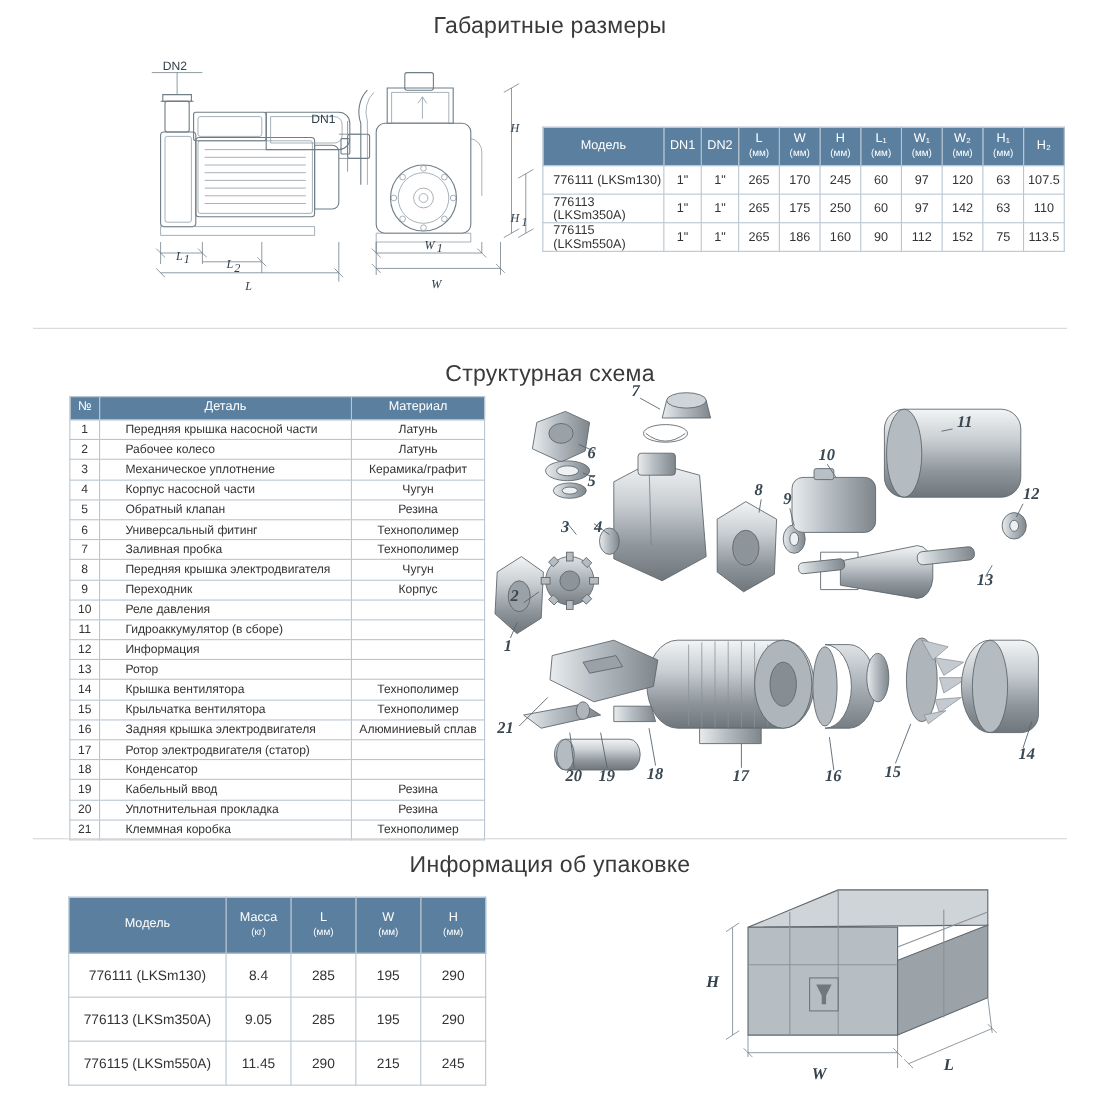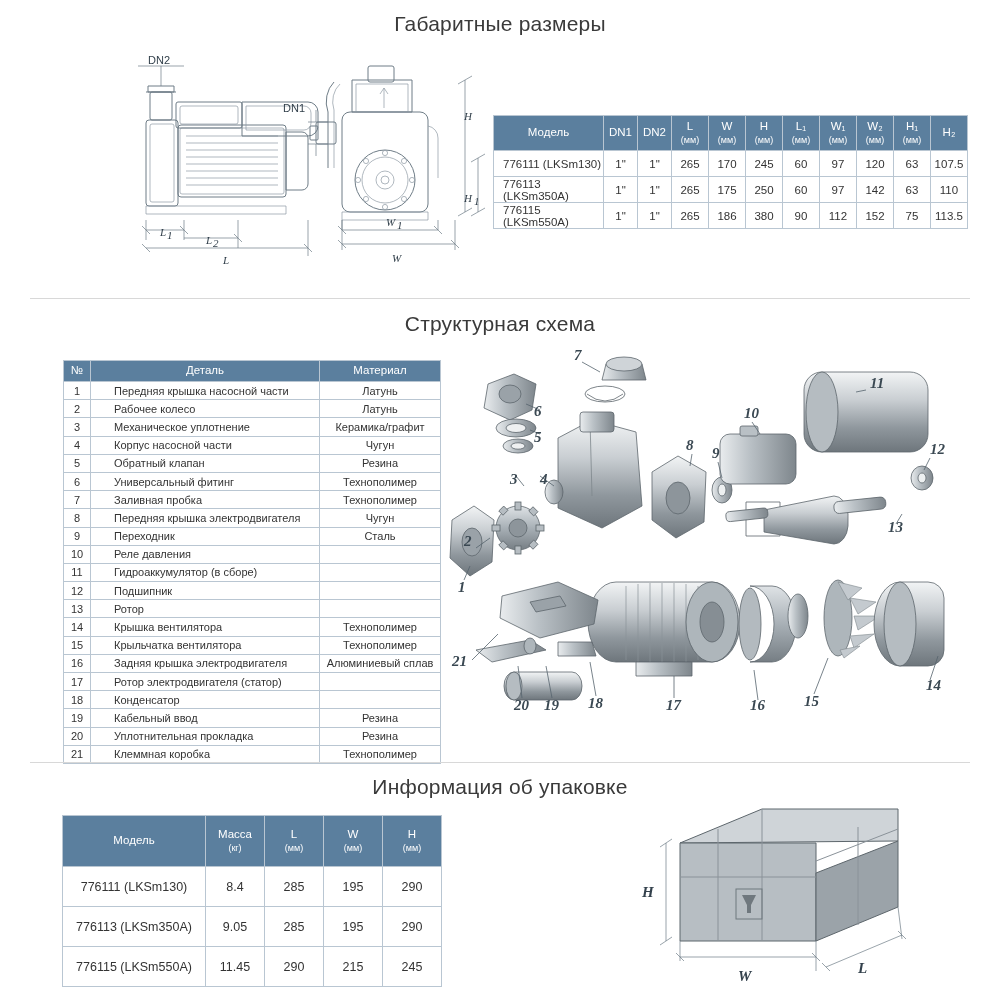--- a/index.html
+++ b/index.html
@@ -259,33 +259,33 @@
       <td>142</td>
       <td>63</td>
       <td>110</td>
     </tr>
     <tr>
       <td class="model">776115 (LKSm550A)</td>
       <td>1"</td>
       <td>1"</td>
       <td>265</td>
       <td>186</td>
-      <td>380</td>
+      <td>160</td>
       <td>90</td>
       <td>112</td>
       <td>152</td>
       <td>75</td>
       <td>113.5</td>
     </tr>
   </tbody>
 </table>
 
 <div class="divider" style="position:absolute;top:298px;left:30px;width:940px;"></div>
 
-<div class="section-title" style="position:absolute;left:0;top:312px;width:1000px;">Структурная схема</div>
+<div class="section-title" style="position:absolute;left:0;top:328px;width:1000px;">Структурная схема</div>
 
 <table class="grid" id="parts-table">
   <thead>
     <tr>
       <th class="num">№</th>
       <th class="name">Деталь</th>
       <th class="mat">Материал</th>
     </tr>
   </thead>
   <tbody id="parts-body">
@@ -325,35 +325,35 @@
         <td class="mat">Технополимер</td>
       </tr>
       <tr>
         <td class="num">8</td>
         <td class="name">Передняя крышка электродвигателя</td>
         <td class="mat">Чугун</td>
       </tr>
       <tr>
         <td class="num">9</td>
         <td class="name">Переходник</td>
-        <td class="mat">Сталь</td>
+        <td class="mat">Корпус</td>
       </tr>
       <tr>
         <td class="num">10</td>
         <td class="name">Реле давления</td>
         <td class="mat"></td>
       </tr>
       <tr>
         <td class="num">11</td>
         <td class="name">Гидроаккумулятор (в сборе)</td>
         <td class="mat"></td>
       </tr>
       <tr>
         <td class="num">12</td>
-        <td class="name">Подшипник</td>
+        <td class="name">Информация</td>
         <td class="mat"></td>
       </tr>
       <tr>
         <td class="num">13</td>
         <td class="name">Ротор</td>
         <td class="mat"></td>
       </tr>
       <tr>
         <td class="num">14</td>
         <td class="name">Крышка вентилятора</td>

